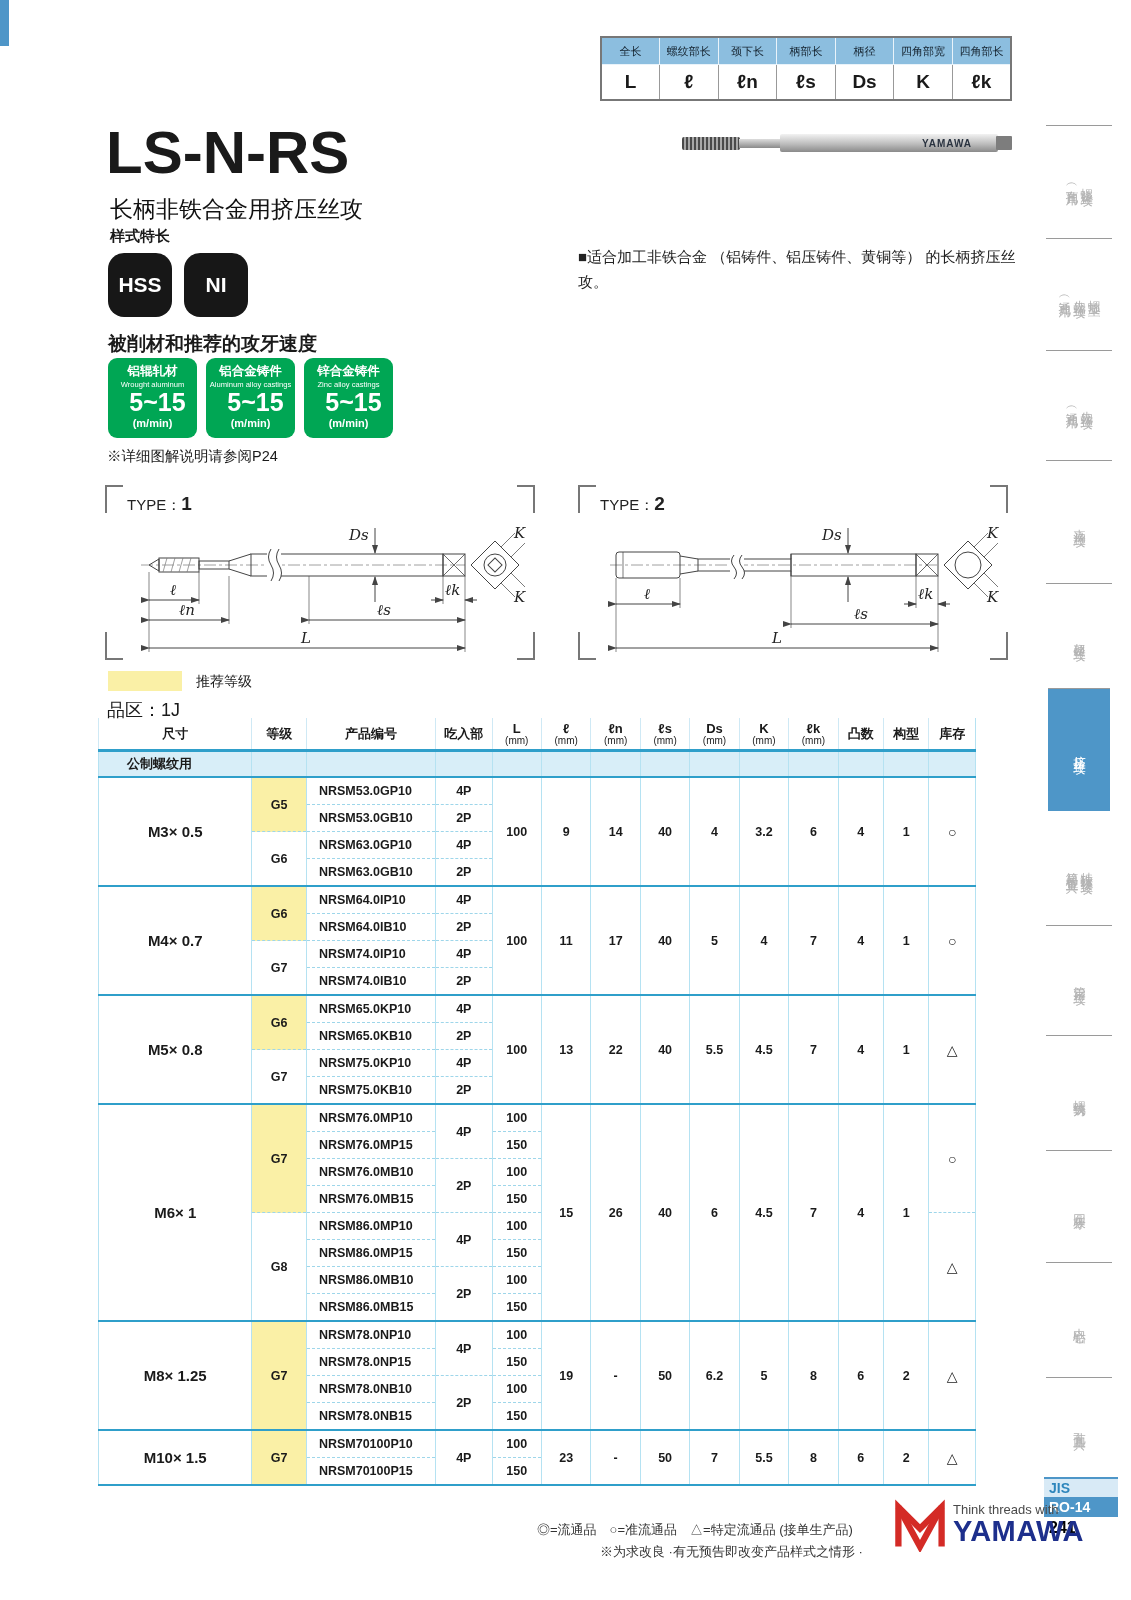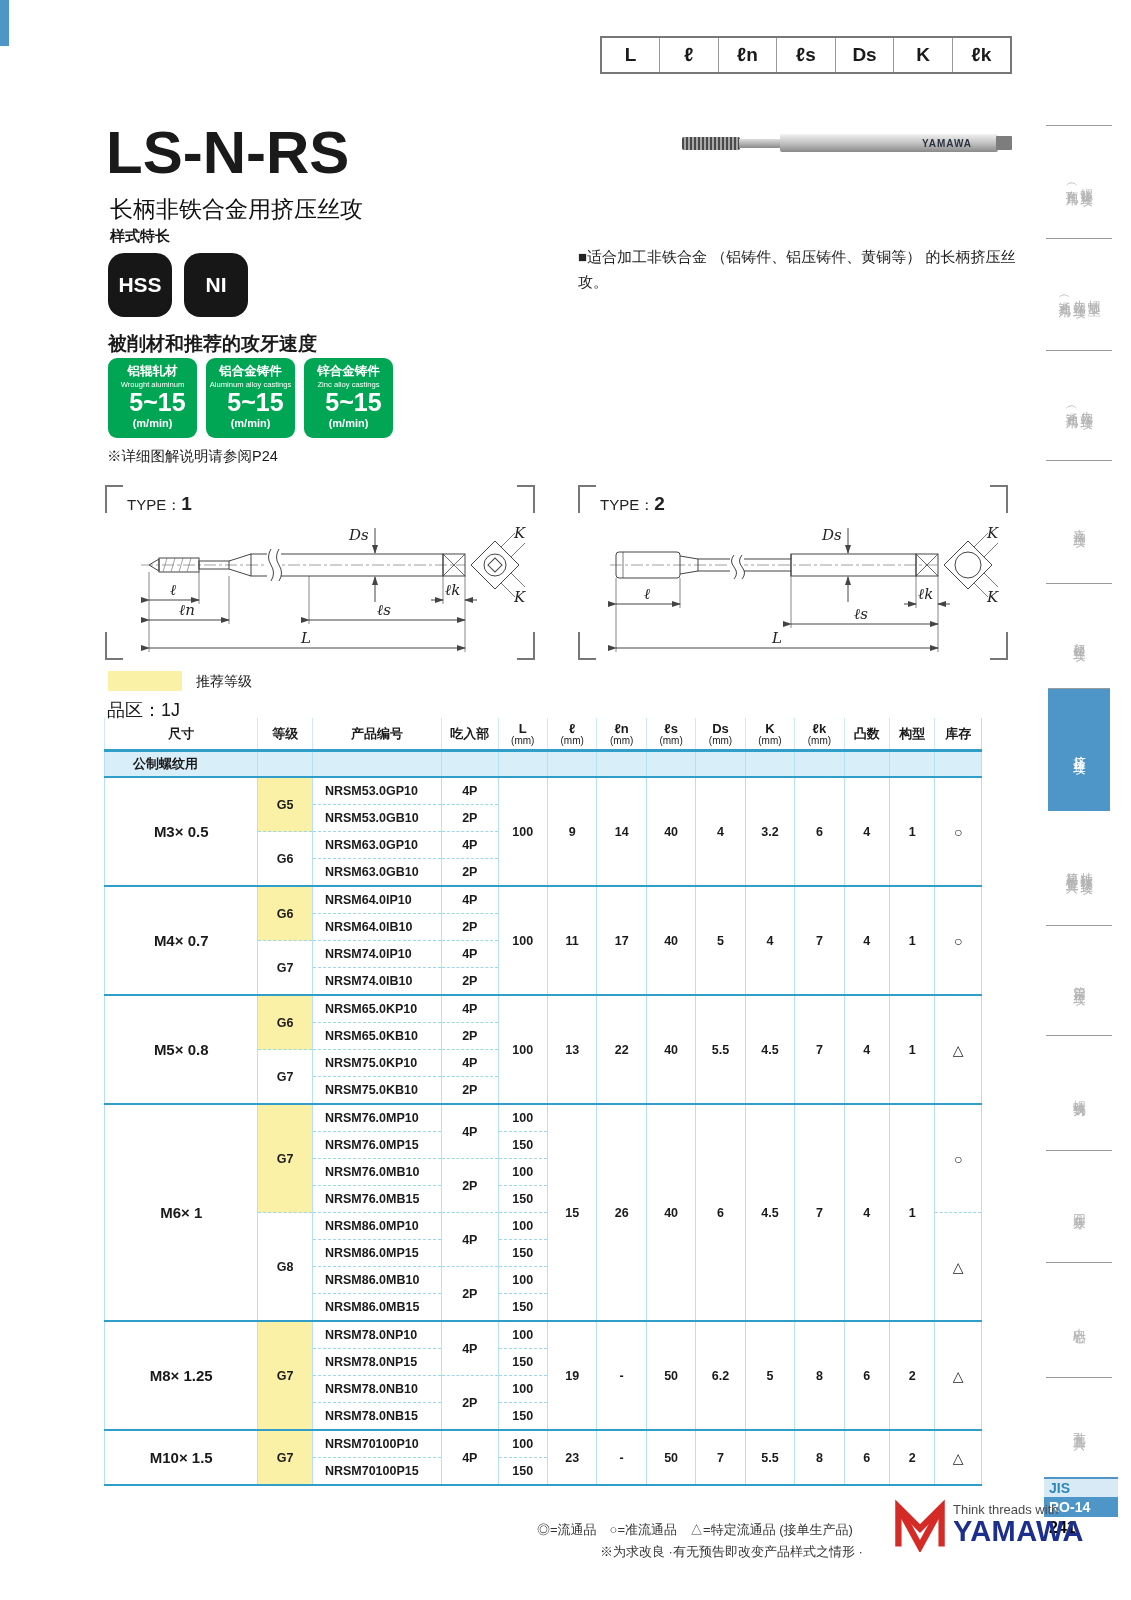--- a/index.html
+++ b/index.html
@@ -54,21 +54,21 @@
   .tc-br{right:0;bottom:0;border-right-width:2px;border-bottom-width:2px;}
   .tlabel{position:absolute;left:22px;top:8px;font-size:15px;color:#222;}
   .tlabel b{font-size:19px;}
   .typebox svg{position:absolute;left:8px;bottom:0;}
   .dimtext{font-family:"DejaVu Serif",serif;font-style:italic;font-size:15px;fill:#222;}
   
   #legend-swatch{position:absolute;left:108px;top:671px;width:74px;height:20px;background:#FAF0A6;}
   #legend-label{position:absolute;left:196px;top:673px;font-size:14px;}
   #series{position:absolute;left:107px;top:698px;font-size:18px;}
   
-  #main-table{position:absolute;left:104px;top:718px;width:878px;border-collapse:collapse;
+  #main-table{position:absolute;left:98px;top:718px;width:878px;border-collapse:collapse;
               table-layout:fixed;border-bottom:2px solid #2F9FCA;}
   #main-table th{font-size:13px;font-weight:bold;border-left:1px solid #cfe9f5;
                  border-bottom:3px solid #2F9FCA;padding:3px 0;vertical-align:middle;}
   #main-table th .sub{display:block;font-size:10px;font-weight:normal;line-height:1;}
   #main-table td{border-left:1px solid #B5E2F2;border-top:1px dashed #9ED6EA;text-align:center;
                  font-size:12.5px;font-weight:bold;height:26px;padding:0;}
   #main-table td:last-child,#main-table th:last-child{border-right:1px solid #B5E2F2;}
   #main-table tr.sec-start td{border-top:2px solid #2F9FCA;}
   #main-table tr.cat td{background:#D8EEF8;border-top:none;height:24px;}
   #main-table td.cat-label{text-align:left;padding-left:28px;font-weight:bold;font-size:13px;}
@@ -96,20 +96,29 @@
   #brand .txt .nm{font-size:29px;font-weight:bold;color:#1D2F8C;letter-spacing:.5px;line-height:1.05;}
 </style>
 </head>
 <body>
 
 <div id="page">
   <div id="edge-accent"></div>
 
   <table id="spec-symbols">
     <tbody>
+        <tr>
+      <th>全长</th>
+      <th>螺纹部长</th>
+      <th>颈下长</th>
+      <th>柄部长</th>
+      <th>柄径</th>
+      <th>四角部宽</th>
+      <th>四角部长</th>
+    </tr>
     <tr>
       <td>L</td>
       <td>ℓ</td>
       <td>ℓn</td>
       <td>ℓs</td>
       <td>Ds</td>
       <td>K</td>
       <td>ℓk</td>
     </tr>
   </tbody>

